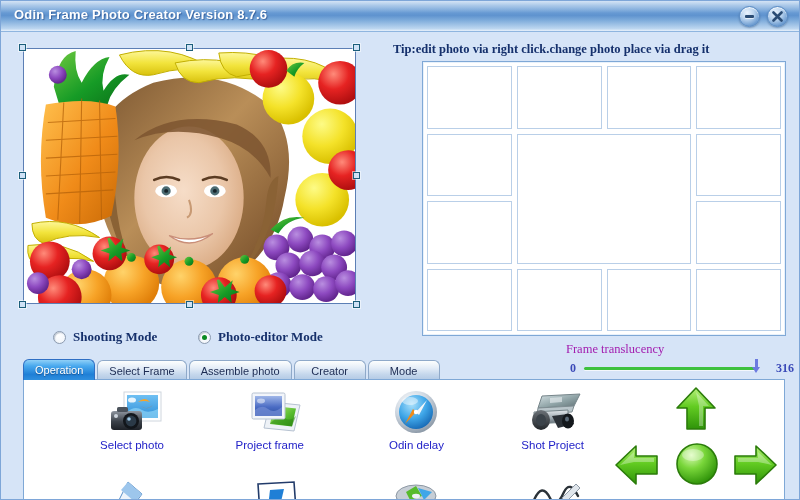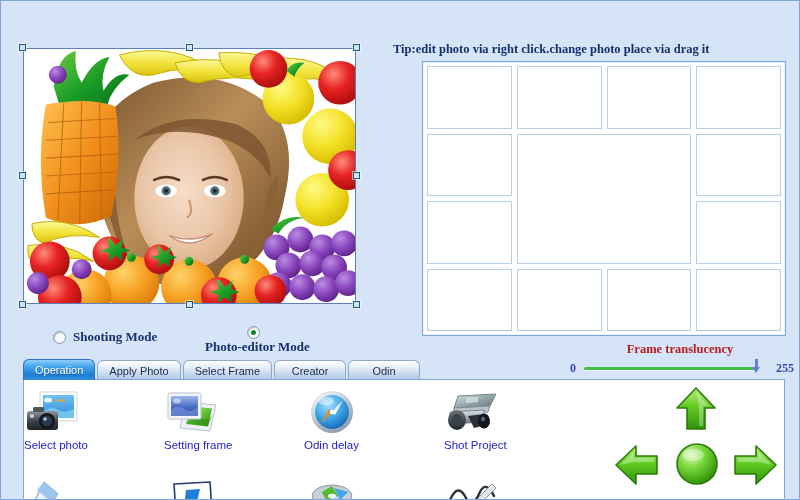--- a/index.html
+++ b/index.html
@@ -90,21 +90,21 @@
   .radio-dot.on::after {
     content: ""; position: absolute; left: 3px; top: 3px;
     width: 5px; height: 5px; border-radius: 50%;
     background: #0a8a22;
   }
   .radio-label {
     margin-left: 7px; font-family: Liberation Serif, serif;
     font-size: 13px; font-weight: bold; color: #16306b; white-space: nowrap; text-align: right;
   }
   #mode-shoot { left: 30px; }
-  #mode-editor { left: 175px; flex-direction: column; }
+  #mode-editor { left: 175px; }
 
   
   #tip {
     position: absolute; left: 392px; top: 41px; width: 392px;
     font-family: "Liberation Serif", serif;
     font-size: 12.5px; font-weight: bold; color: #15306c;
     white-space: nowrap;
   }
 
   
@@ -127,22 +127,22 @@
     border: 1px solid #b9cfe8;
     box-shadow: inset 0 0 0 1px #ffffff;
   }
   .cell.big { grid-column: 2 / span 2; grid-row: 2 / span 2; }
 
   
   #translucency {
     position: absolute; left: 565px; top: 341px; width: 228px; height: 34px;
   }
   #trans-title {
-    text-align: center; font-family: "Liberation Serif", serif;
-    font-size: 12.5px; font-weight: bold; color: #b91c1c;
+    font-family: "Liberation Serif", serif;
+    font-size: 12.5px; font-weight: normal; color: #a21caf;
     margin: 0 0 3px 0;
   }
   #slider-row {
     position: relative; height: 15px;
   }
   .slider-end {
     position: absolute; top: 1px;
     font-family: "Liberation Serif", serif; font-size: 12px;
     font-weight: bold; color: #3a49b8;
   }
@@ -207,21 +207,21 @@
     border: 1px solid #7fa8d6;
     overflow: hidden;
   }
   #tool-grid {
     position: absolute; left: 0; top: 0; width: 560px;
     display: grid;
     grid-template-columns: repeat(4, 140px);
     grid-auto-rows: 88px;
   }
   .tool {
-    display: flex; flex-direction: column; align-items: flex-start; justify-content: flex-start;
+    display: flex; flex-direction: column; align-items: flex-end; justify-content: flex-start;
     padding-top: 8px;
     cursor: pointer;
   }
   .tool .ico { width: 56px; height: 48px; position: relative; }
   .tool .ico svg { display: block; width: 100%; height: 100%; }
   .tool .tool-label {
     margin-top: 3px; font-size: 11.5px; color: #2222c8;
     white-space: nowrap;
   }
 
@@ -234,20 +234,37 @@
   #arrow-up { left: 62px; top: 0px; }
   #arrow-left { left: 2px; top: 57px; }
   #arrow-right { left: 120px; top: 57px; }
   #dpad-center { position: absolute; left: 62px; top: 55px; cursor: pointer; }
 </style>
 </head>
 <body>
 
 <div id="app">
 
+  <div id="titlebar">
+    <div class="sheen"></div>
+    <div id="title-text">Odin Frame Photo Creator Version 8.7.6</div>
+
+    <div class="winbtn" id="btn-min">
+      <span class="glyph">
+          <i class="bar"></i>
+        </span>
+    </div>
+    <div class="winbtn" id="btn-close">
+      <span class="glyph">
+        <svg width="11" height="11" viewBox="0 0 11 11" aria-hidden="true">
+          <path d="M1.5 1.5 L9.5 9.5 M9.5 1.5 L1.5 9.5" stroke="#2a4c74" stroke-width="2.6" stroke-linecap="round"></path>
+        </svg>
+      </span>
+    </div>
+  </div>
 
   <div id="tip">Tip:edit photo via right click.change photo place via drag it</div>
 
   <div id="canvas-area">
     <div id="photo">
       <svg viewBox="0 0 333 256" preserveAspectRatio="none">
         <defs>
           <radialGradient id="gSkin" cx="45%" cy="45%" r="62%">
             <stop offset="0%" stop-color="#f6ddc8"></stop>
             <stop offset="60%" stop-color="#eac6a8"></stop>
@@ -433,30 +450,30 @@
       <div class="cell"></div>
     </div>
   </div>
 
   <div id="translucency">
     <div id="trans-title">Frame translucency</div>
     <div id="slider-row">
       <span class="slider-end" id="slider-min">0</span>
       <div id="slider-track"></div>
       <div id="slider-thumb"></div>
-      <span class="slider-end" id="slider-max">255</span>
+      <span class="slider-end" id="slider-max">316</span>
     </div>
   </div>
 
   <div id="tabs">
     <div class="tab active">Operation</div>
-    <div class="tab">Apply Photo</div>
     <div class="tab">Select Frame</div>
+    <div class="tab">Assemble photo</div>
     <div class="tab">Creator</div>
-    <div class="tab">Odin</div>
+    <div class="tab">Mode</div>
   </div>
 
   <div id="content">
 
     <div id="tool-grid">
 
       <div class="tool">
         <span class="ico">
           <svg viewBox="0 0 56 48" aria-hidden="true">
             <defs>
@@ -504,21 +521,21 @@
             </defs>
             <path d="M22 14 l30 3 l-6 26 l-30 -3 z" fill="#eef2f7" stroke="#b6c2d1"></path>
             <path d="M26 18 l22 2.4 l-4 18 l-22 -2.4 z" fill="url(#grn)"></path>
             <path d="M26 32 q6 -6 11 -2 q5 4 11 -2 l-4 10 l-22 -2.4 z" fill="#2f8a14" opacity=".55"></path>
             <rect x="4" y="5" width="33" height="26" rx="1.5" fill="#f2f5fa" stroke="#b6c2d1"></rect>
             <rect x="7" y="8" width="27" height="20" fill="url(#scr)"></rect>
             <path d="M7 22 q7 -6 13 -1 q6 5 14 -2 v9 h-27 z" fill="#6f8ad2" opacity=".8"></path>
             <ellipse cx="13" cy="13" rx="4" ry="2.4" fill="#ffffff" opacity=".5"></ellipse>
           </svg>
         </span>
-        <span class="tool-label">Setting frame</span>
+        <span class="tool-label">Project frame</span>
       </div>
 
       <div class="tool">
         <span class="ico">
           <svg viewBox="0 0 56 48" aria-hidden="true">
             <defs>
               <radialGradient id="cring" cx="38%" cy="30%" r="72%">
                 <stop offset="0%" stop-color="#ffffff"></stop>
                   <stop offset="55%" stop-color="#cfd8e2"></stop>
                   <stop offset="100%" stop-color="#8d9aa8"></stop>

